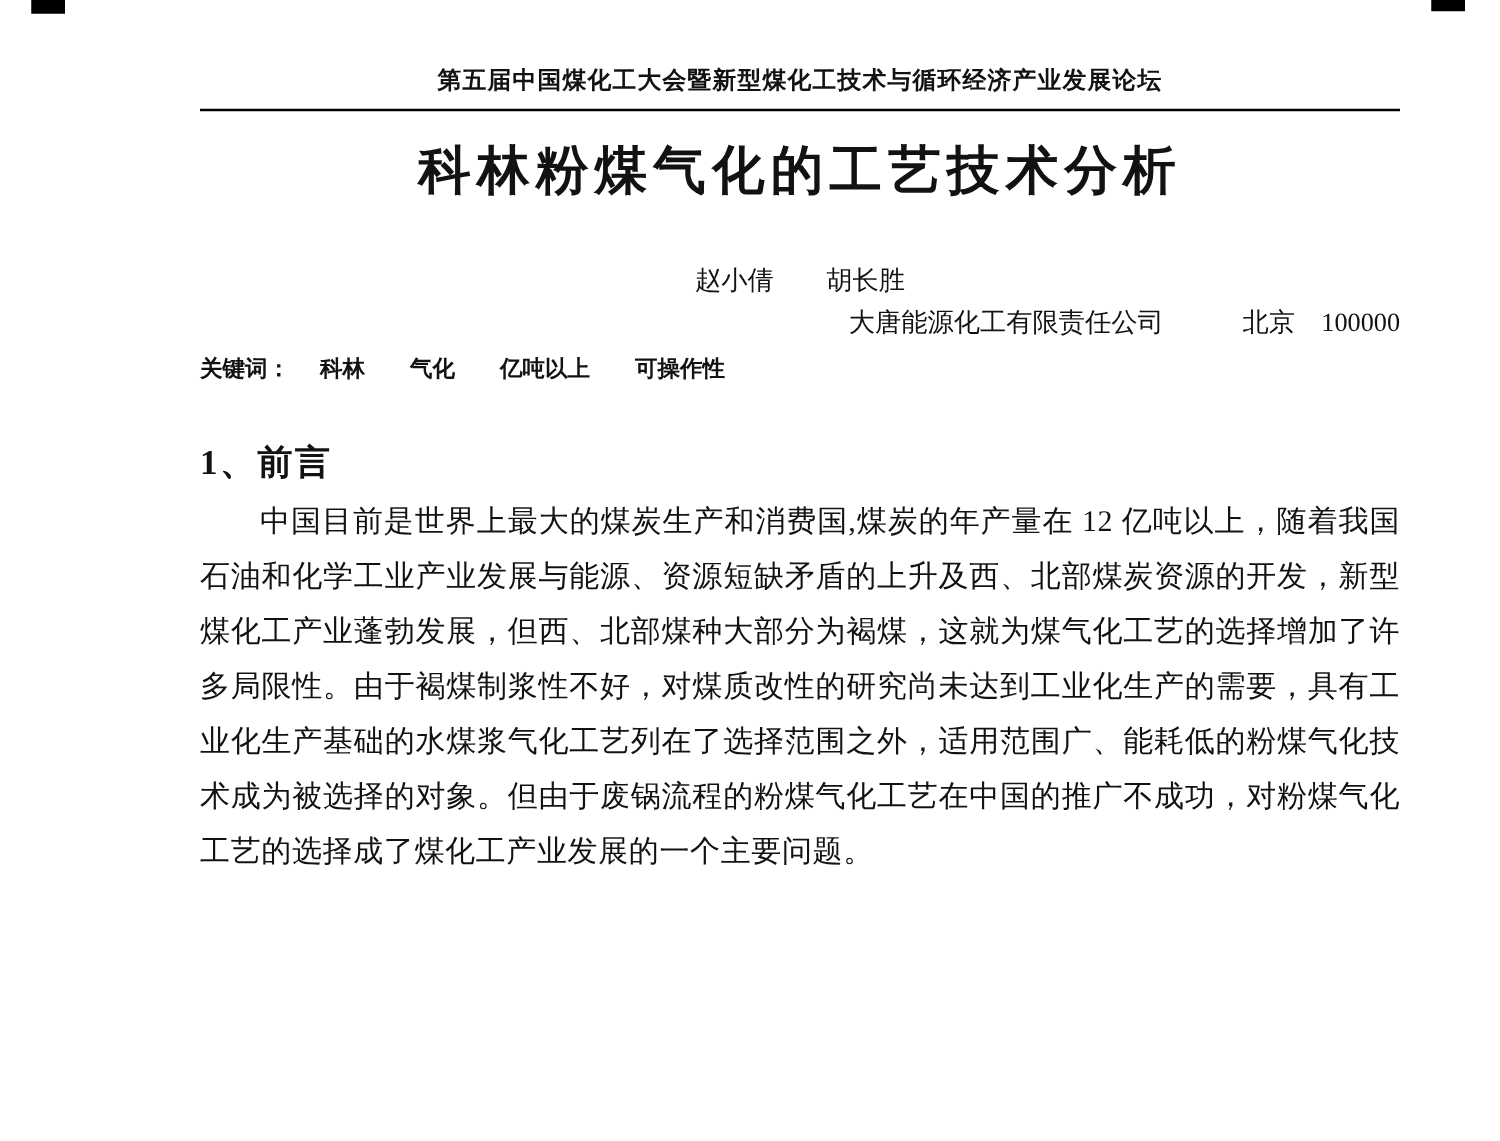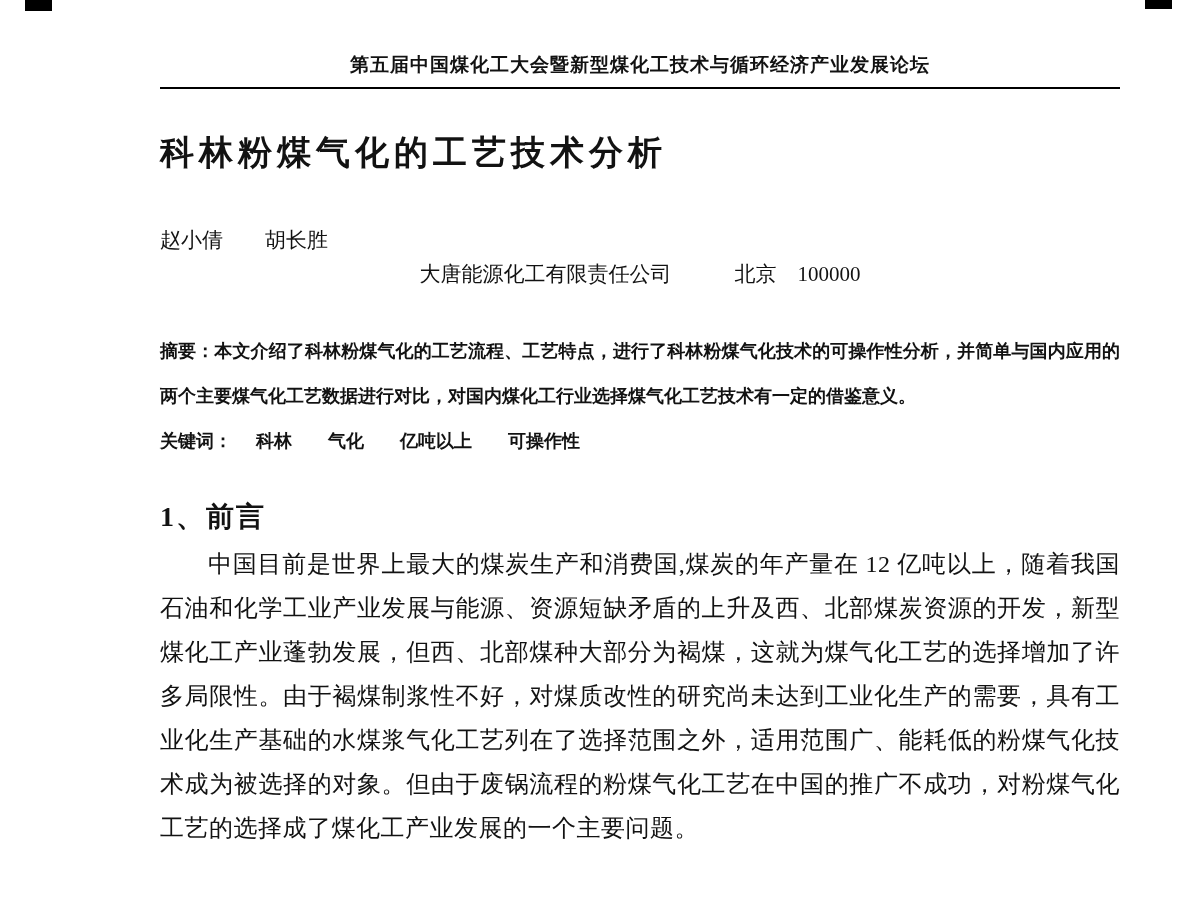--- a/index.html
+++ b/index.html
@@ -33,36 +33,37 @@
     font-weight: bold;
     letter-spacing: 1px;
     line-height: 26px;
   }
   .header-rule {
     border: none;
     border-top: 2px solid #000;
     margin-top: 9px;
   }
   .paper-title {
-    margin-top: 34px;
-    font-size: 34px;
+    margin-top: 18px;
+    text-align: center;
+    font-size: 42px;
     font-weight: bold;
     letter-spacing: 5px;
     line-height: 60px;
     white-space: nowrap;
   }
   .authors {
     margin-top: 42px;
-    text-align: left;
+    text-align: center;
     font-size: 21px;
     line-height: 30px;
   }
   .affiliation {
     margin-top: 4px;
-    text-align: center;
+    text-align: right;
     font-size: 21px;
     line-height: 30px;
   }
   .abstract {
     margin-top: 40px;
     font-size: 18px;
     font-weight: bold;
     line-height: 45px;
     text-align: justify;
   }
@@ -99,23 +100,20 @@
   <div class="conf-header">第五届中国煤化工大会暨新型煤化工技术与循环经济产业发展论坛</div>
 
   <hr class="header-rule">
 
   <h1 class="paper-title">科林粉煤气化的工艺技术分析</h1>
 
   <div class="authors">赵小倩　　胡长胜</div>
 
   <div class="affiliation">大唐能源化工有限责任公司　　　北京　100000</div>
 
-  <p class="abstract">
-    <span class="abs-label">摘要：</span><span>本文介绍了科林粉煤气化的工艺流程、工艺特点，进行了科林粉煤气化技术的可操作性分析，并简单与国内应用的两个主要煤气化工艺数据进行对比，对国内煤化工行业选择煤气化工艺技术有一定的借鉴意义。</span>
-  </p>
 
   <p class="keywords">
     <span class="kw-label">关键词：</span><span>科林　　气化　　亿吨以上　　可操作性</span>
   </p>
 
   <h2 class="section-heading">1、前言</h2>
 
   <p class="body-para">中国目前是世界上最大的煤炭生产和消费国,煤炭的年产量在 12 亿吨以上，随着我国石油和化学工业产业发展与能源、资源短缺矛盾的上升及西、北部煤炭资源的开发，新型煤化工产业蓬勃发展，但西、北部煤种大部分为褐煤，这就为煤气化工艺的选择增加了许多局限性。由于褐煤制浆性不好，对煤质改性的研究尚未达到工业化生产的需要，具有工业化生产基础的水煤浆气化工艺列在了选择范围之外，适用范围广、能耗低的粉煤气化技术成为被选择的对象。但由于废锅流程的粉煤气化工艺在中国的推广不成功，对粉煤气化工艺的选择成了煤化工产业发展的一个主要问题。</p>
 
 </div>

